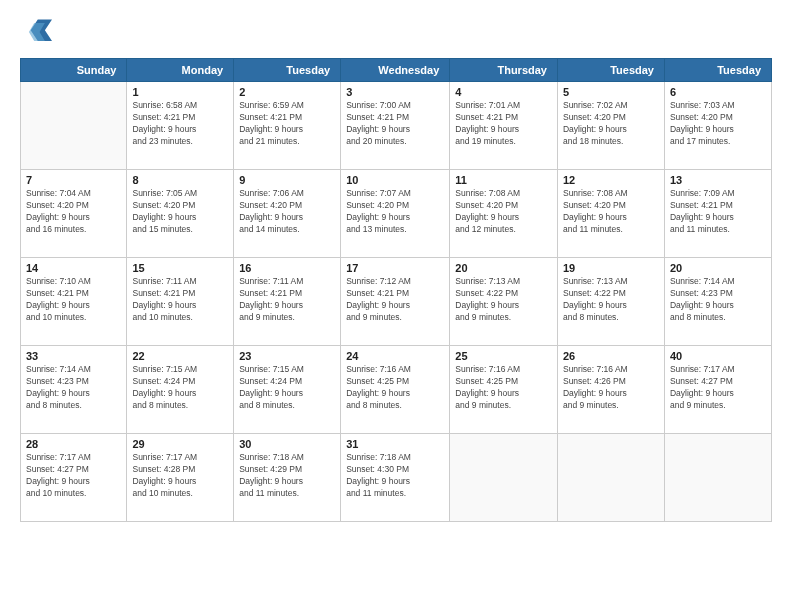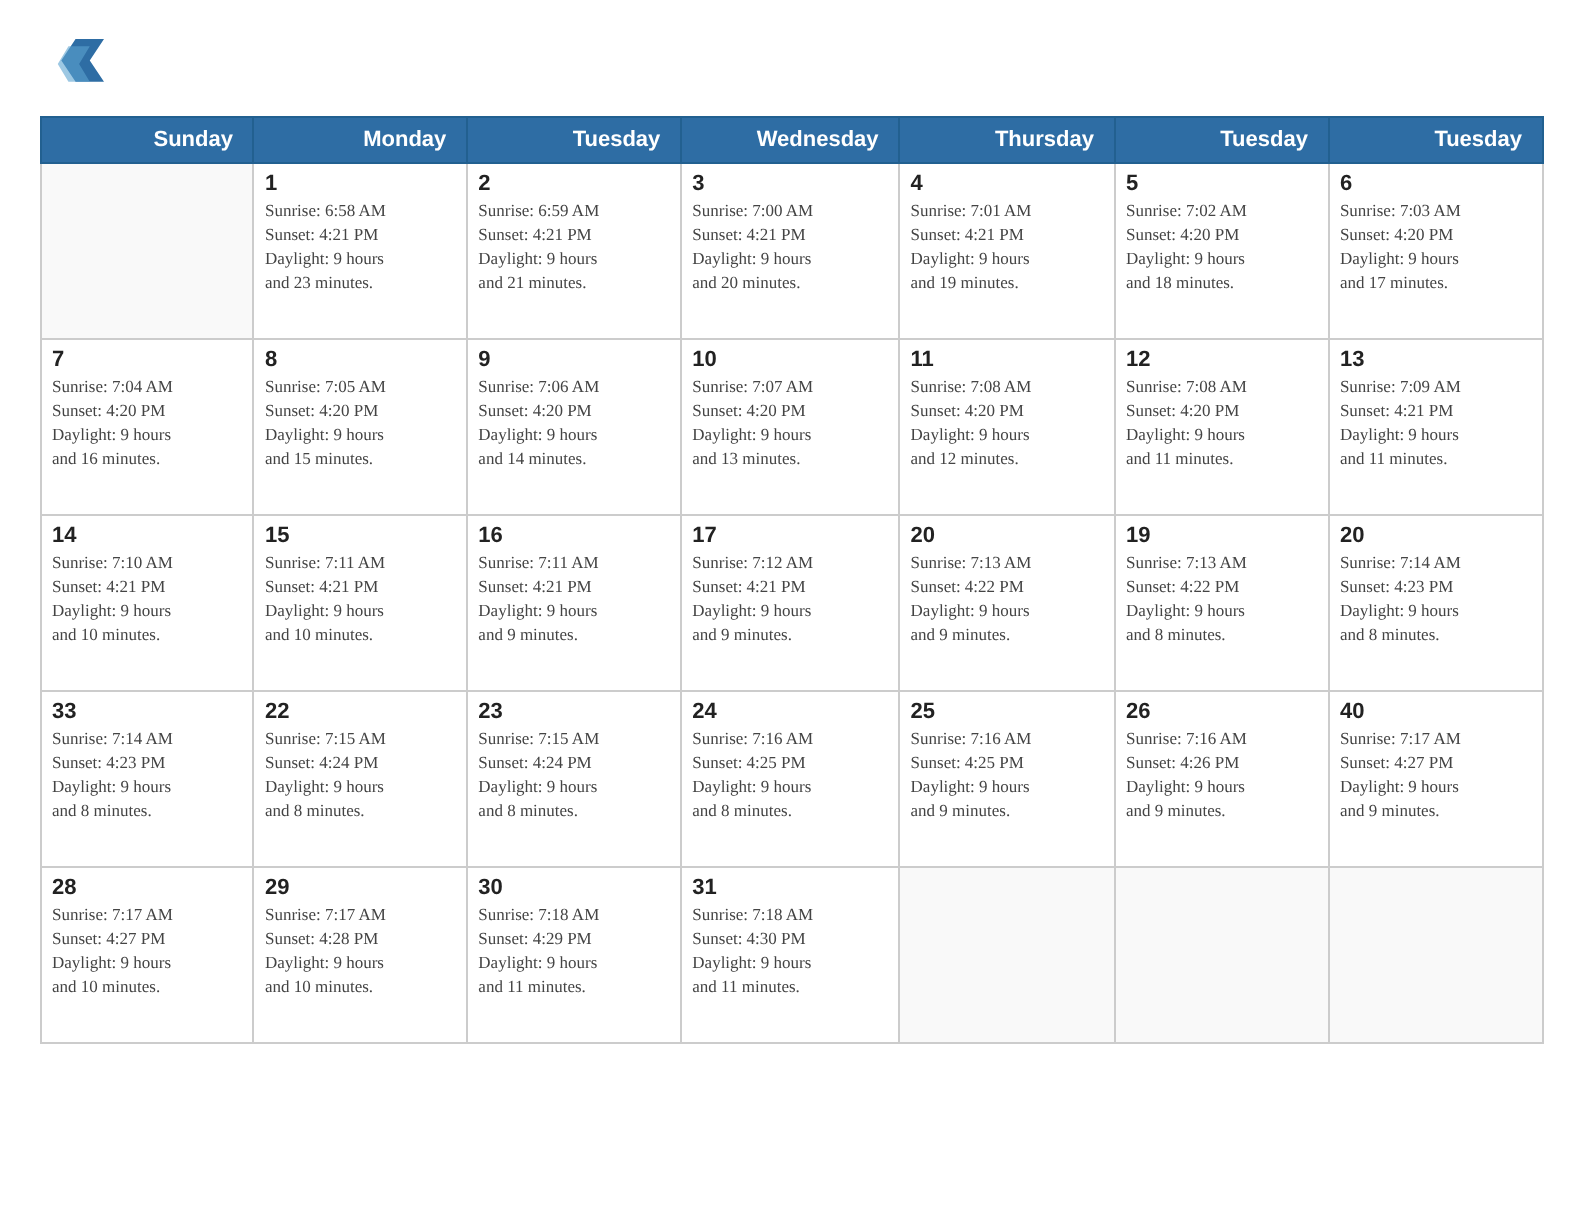--- a/index.html
+++ b/index.html
@@ -80,21 +80,20 @@
       font-size: 11px;
       font-weight: bold;
       color: #222;
       display: block;
       margin-bottom: 2px;
     }
     .day-info {
       font-size: 8.5px;
       color: #444;
       line-height: 1.4;
-      font-family: Liberation Serif, serif;
     }
   </style>
 </head>
 <body>
 
 <div class="page">
   <div class="header">
     <div class="logo">
       <svg class="logo-icon" viewBox="0 0 36 36">
         <polygon points="20,4 36,4 28,16 36,28 20,28 12,16" fill="#2e6da4"></polygon>

